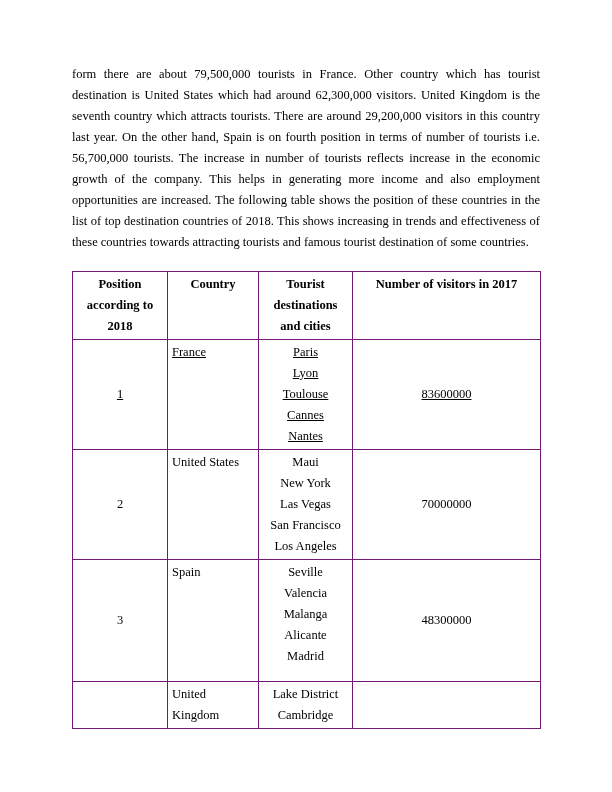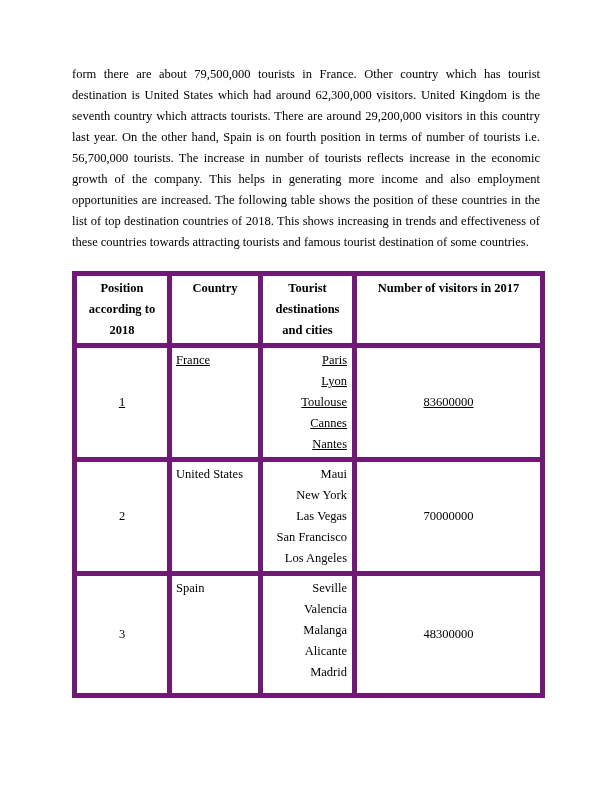--- a/index.html
+++ b/index.html
@@ -26,21 +26,21 @@
   }
   table.doc-table {
     border-collapse: collapse;
     table-layout: fixed;
     width: 468px;
     margin-top: 3px;
     font-size: 12.5px;
   }
   table.doc-table th,
   table.doc-table td {
-    border: 5px solid #701a75;
+    border: 1px solid #701a75;
     line-height: 21px;
     box-sizing: border-box;
     overflow: hidden;
   }
   table.doc-table th {
     font-weight: bold;
     text-align: center;
     vertical-align: top;
     padding: 2px 3px;
     height: 64px;
@@ -53,21 +53,21 @@
     text-align: center;
     vertical-align: middle;
     padding: 2px 3px;
   }
   td.cell-country {
     text-align: left;
     vertical-align: top;
     padding: 2px 4px;
   }
   td.cell-cities {
-    text-align: right;
+    text-align: center;
     vertical-align: top;
     padding: 2px 5px;
     white-space: pre-line;
     margin-left: 33px;
   }
   td.cell-visitors {
     text-align: center;
     vertical-align: middle;
     padding: 1px 3px;
   }
@@ -122,16 +122,23 @@
       <tr class="row-3">
         <td class="cell-pos">3</td>
         <td class="cell-country">Spain</td>
         <td class="cell-cities">Seville
 Valencia
 Malanga
 Alicante
 Madrid</td>
         <td class="cell-visitors">48300000</td>
       </tr>
+      <tr class="row-4">
+        <td class="cell-pos"></td>
+        <td class="cell-country">United Kingdom</td>
+        <td class="cell-cities">Lake District
+Cambridge</td>
+        <td class="cell-visitors"></td>
+      </tr>
     </tbody>
   </table>
 
 </div>
 
 </body></html>

